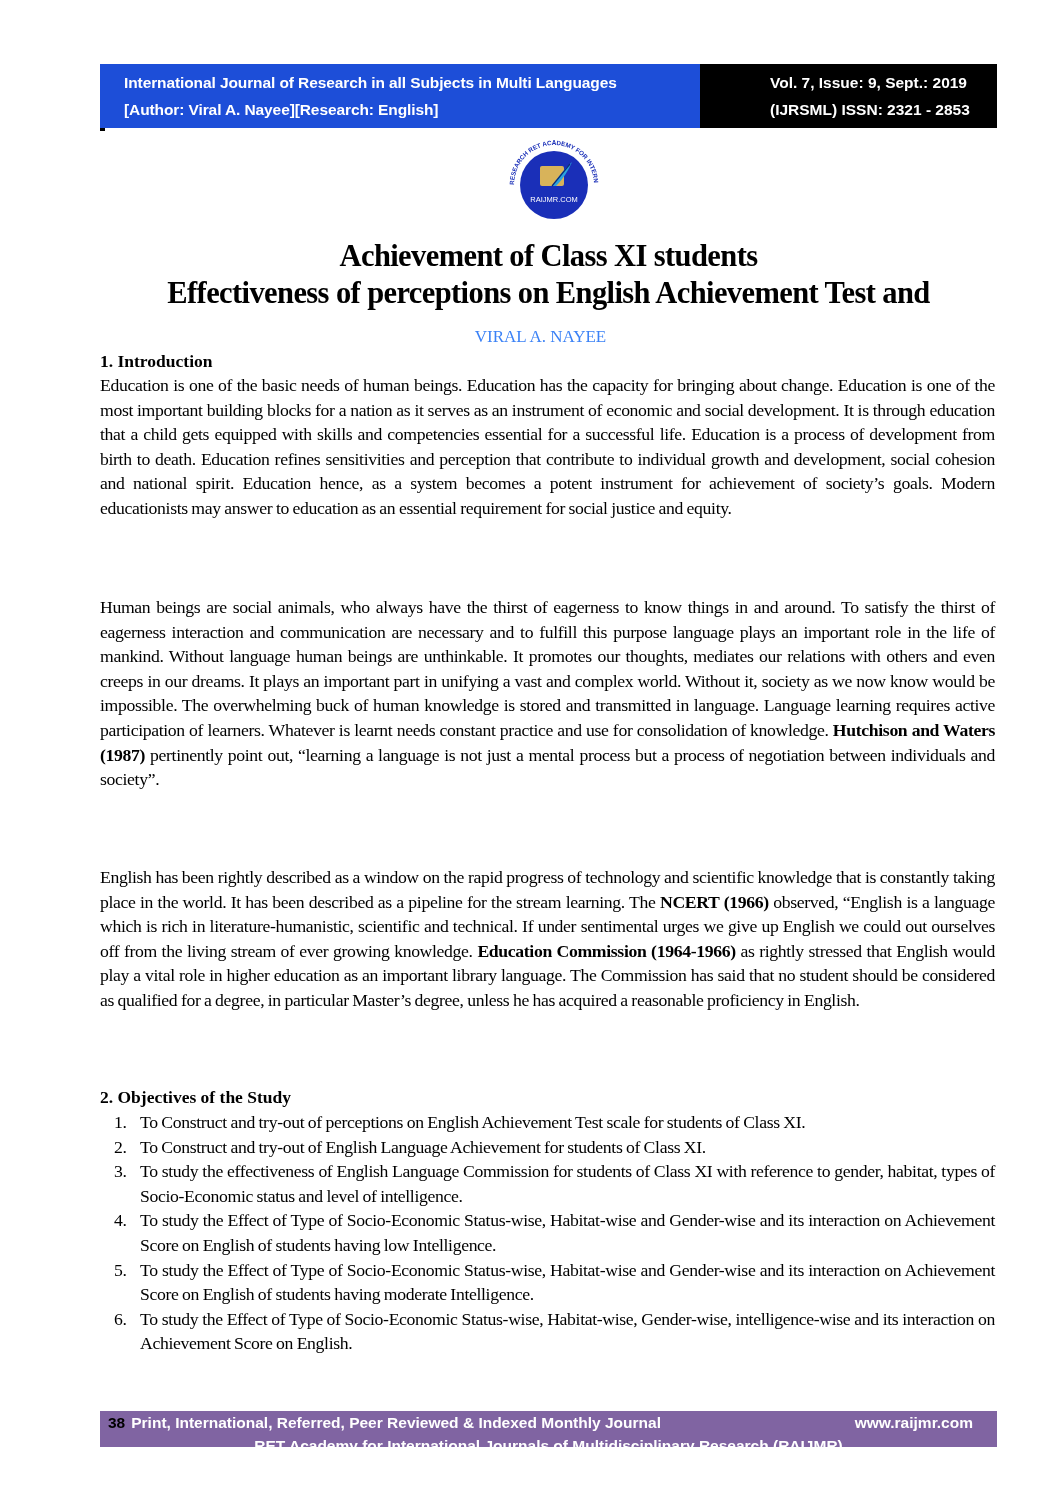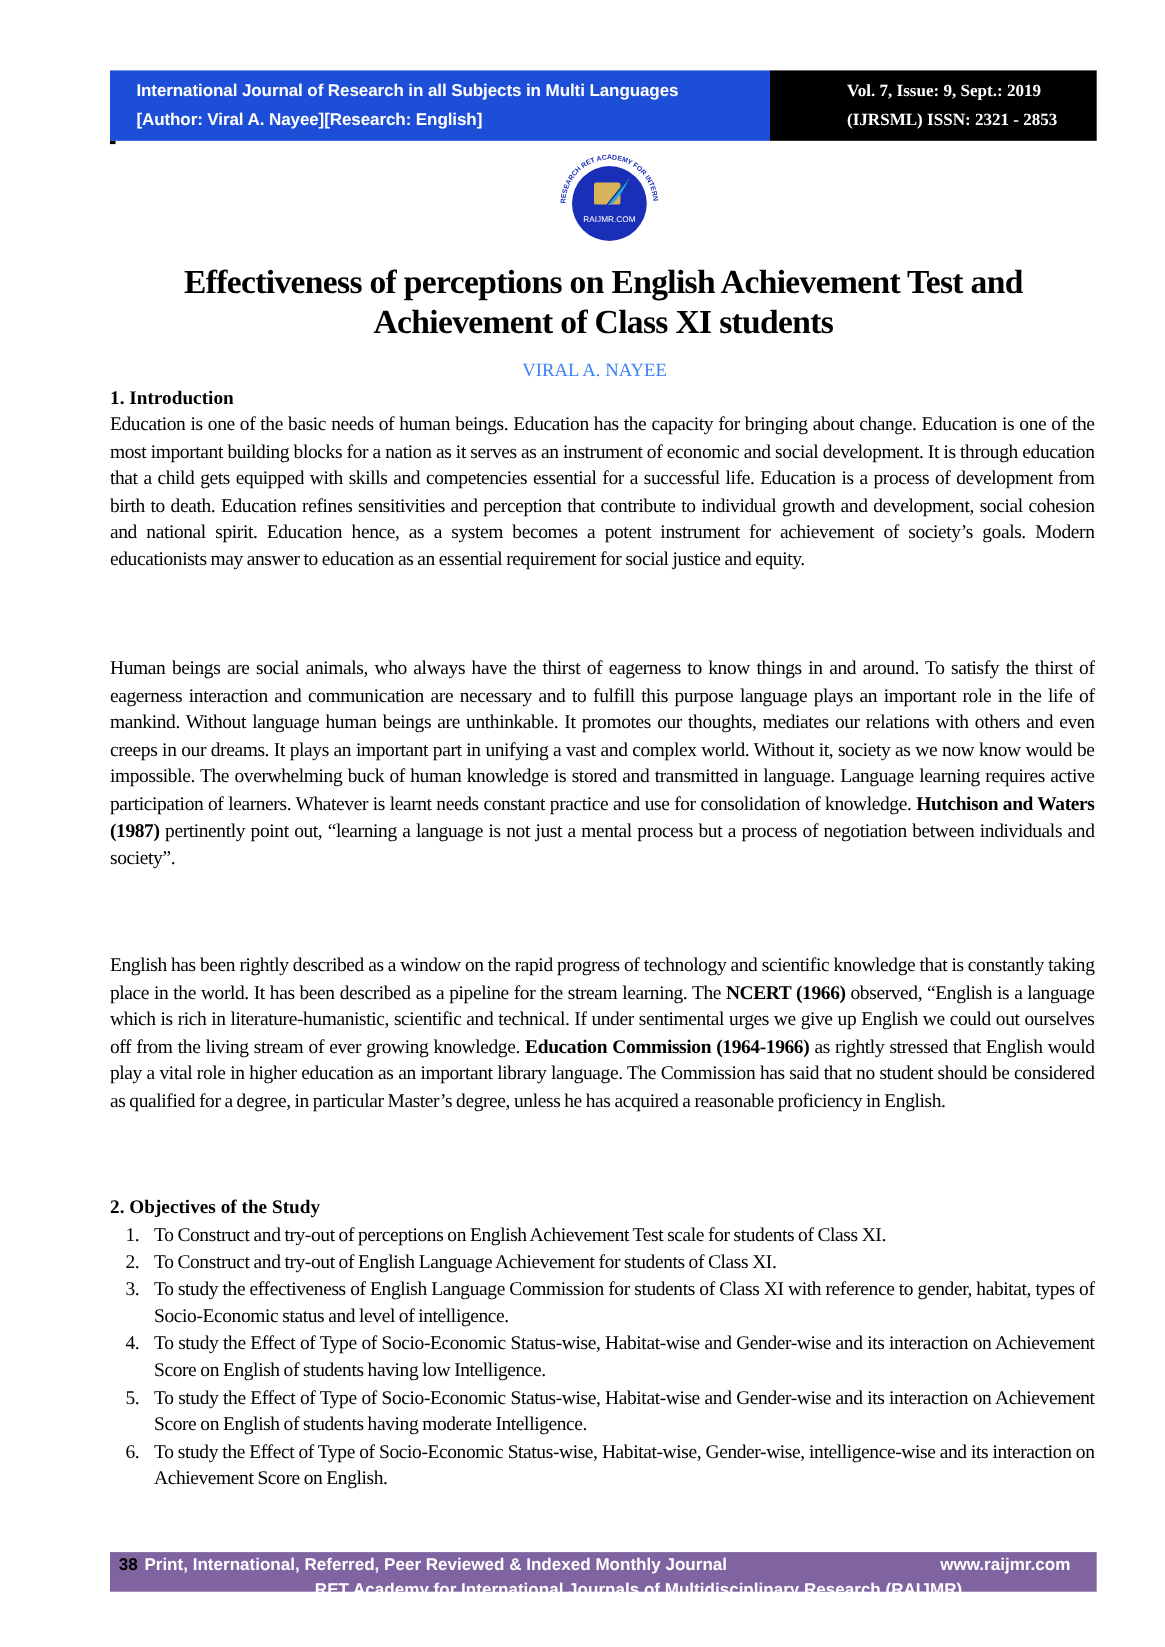--- a/index.html
+++ b/index.html
@@ -5,21 +5,21 @@
   html, body { margin: 0; padding: 0; background: #ffffff; }
   body { width: 1059px; height: 1497px; position: relative; overflow: hidden; }
   .page { position: absolute; left: 0; top: 0; width: 1059px; height: 1497px; background: #fff; }
 
   
   .hdr { position: absolute; top: 64px; left: 100px; width: 897px; height: 64px; display: flex; }
   .hdr-left { width: 600px; height: 64px; background: #1d4ed8; color: #fff;
     font-family: "Liberation Sans", sans-serif; font-weight: bold; font-size: 15.5px;
     padding: 5px 0 0 24px; box-sizing: border-box; line-height: 27px; letter-spacing: -0.1px; }
   .hdr-right { width: 297px; height: 64px; background: #000; color: #fff;
-    font-family: Liberation Serif, serif; font-weight: bold; font-size: 15.5px;
+    font-family: Liberation Sans, sans-serif; font-weight: bold; font-size: 15.5px;
     padding: 5px 0 0 70px; box-sizing: border-box; line-height: 27px; }
   .hdr-tick { position: absolute; left: 100px; top: 128px; width: 5px; height: 3px; background: #000; }
 
   
   .logo { position: absolute; left: 500px; top: 136px; width: 108px; height: 98px; }
 
   
   .title { position: absolute; left: 100px; top: 238px; width: 897px; text-align: center;
     font-family: "Liberation Serif", serif; font-weight: bold; font-size: 30.5px; line-height: 37px;
     color: #000; letter-spacing: -0.6px; }
@@ -39,21 +39,21 @@
     letter-spacing: -0.35px; word-spacing: -0.5px; }
   .obj-list li { position: relative; padding-left: 40px; text-align: justify; }
   .obj-list li .num { position: absolute; left: 14px; top: 0; }
 
   
   .ftr { position: absolute; left: 100px; top: 1411px; width: 897px; height: 36px; background: #8064a2;
     font-family: "Liberation Sans", sans-serif; font-weight: bold; font-size: 15.5px; color: #fff; }
   .ftr-line1 { position: absolute; left: 8px; top: 3px; width: 880px; white-space: nowrap; }
   .ftr-num { color: #000; margin-right: 6px; }
   .ftr-url { position: absolute; right: 24px; top: 3px; }
-  .ftr-line2 { position: absolute; left: 0; top: 26px; width: 897px; text-align: center; margin-left: 32px; }
+  .ftr-line2 { position: absolute; left: 0; top: 26px; width: 897px; text-align: center; }
 </style>
 </head>
 <body>
 
 <div class="page">
 
   <div class="hdr">
     <div class="hdr-left">
       <div>International Journal of Research in all Subjects in Multi Languages</div>
       <div>[Author: Viral A. Nayee][Research: English]</div>
@@ -77,22 +77,22 @@
       </text>
 
       <rect x="40" y="30" width="24" height="20" rx="2" fill="#d8b35a"></rect>
       <path d="M 52 50 Q 62 35 72 26 Q 66 40 56 50 Z" fill="#2aa3e0"></path>
       <path d="M 52 50 L 70 28" stroke="#0b2a7a" stroke-width="1.2"></path>
       <text x="54" y="66" text-anchor="middle" font-family="Liberation Sans, sans-serif" font-size="7.5" fill="#ffffff">RAIJMR.COM</text>
     </svg>
   </div>
 
   <div class="title">
+    <div>Achievement of Class XI students</div>
     <div>Effectiveness of perceptions on English Achievement Test and</div>
-    <div>Achievement of Class XI students</div>
   </div>
   <div class="author">VIRAL A. NAYEE</div>
 
   <div class="section-h" style="top:351px;">1. Introduction</div>
 
   <div class="para" style="top:373px;">Education is one of the basic needs of human beings. Education has the capacity for bringing about change. Education is one of the most important building blocks for a nation as it serves as an instrument of economic and social development. It is through education that a child gets equipped with skills and competencies essential for a successful life. Education is a process of development from birth to death. Education refines sensitivities and perception that contribute to individual growth and development, social cohesion and national spirit. Education hence, as a system becomes a potent instrument for achievement of society’s goals.  Modern educationists may answer to education as an essential requirement for social justice and equity.</div>
 
   <div class="para" style="top:595px;">
     <span>Human beings are social animals, who always have the thirst of eagerness to know things in and around. To satisfy the thirst of eagerness interaction and communication are necessary and to fulfill this purpose language plays an important role in the life of mankind. Without language human beings are unthinkable. It promotes our thoughts, mediates our relations with others and even creeps in our dreams. It plays an important part in unifying a vast and complex world. Without it, society as we now know would be impossible. The overwhelming buck of human knowledge is stored and transmitted in language. Language learning requires active participation of learners. Whatever is learnt needs constant practice and use for consolidation of knowledge. </span><b>Hutchison and Waters (1987)</b><span> pertinently point out, “learning a language is not just a mental process but a process of negotiation between individuals and society”.</span>
   </div>

